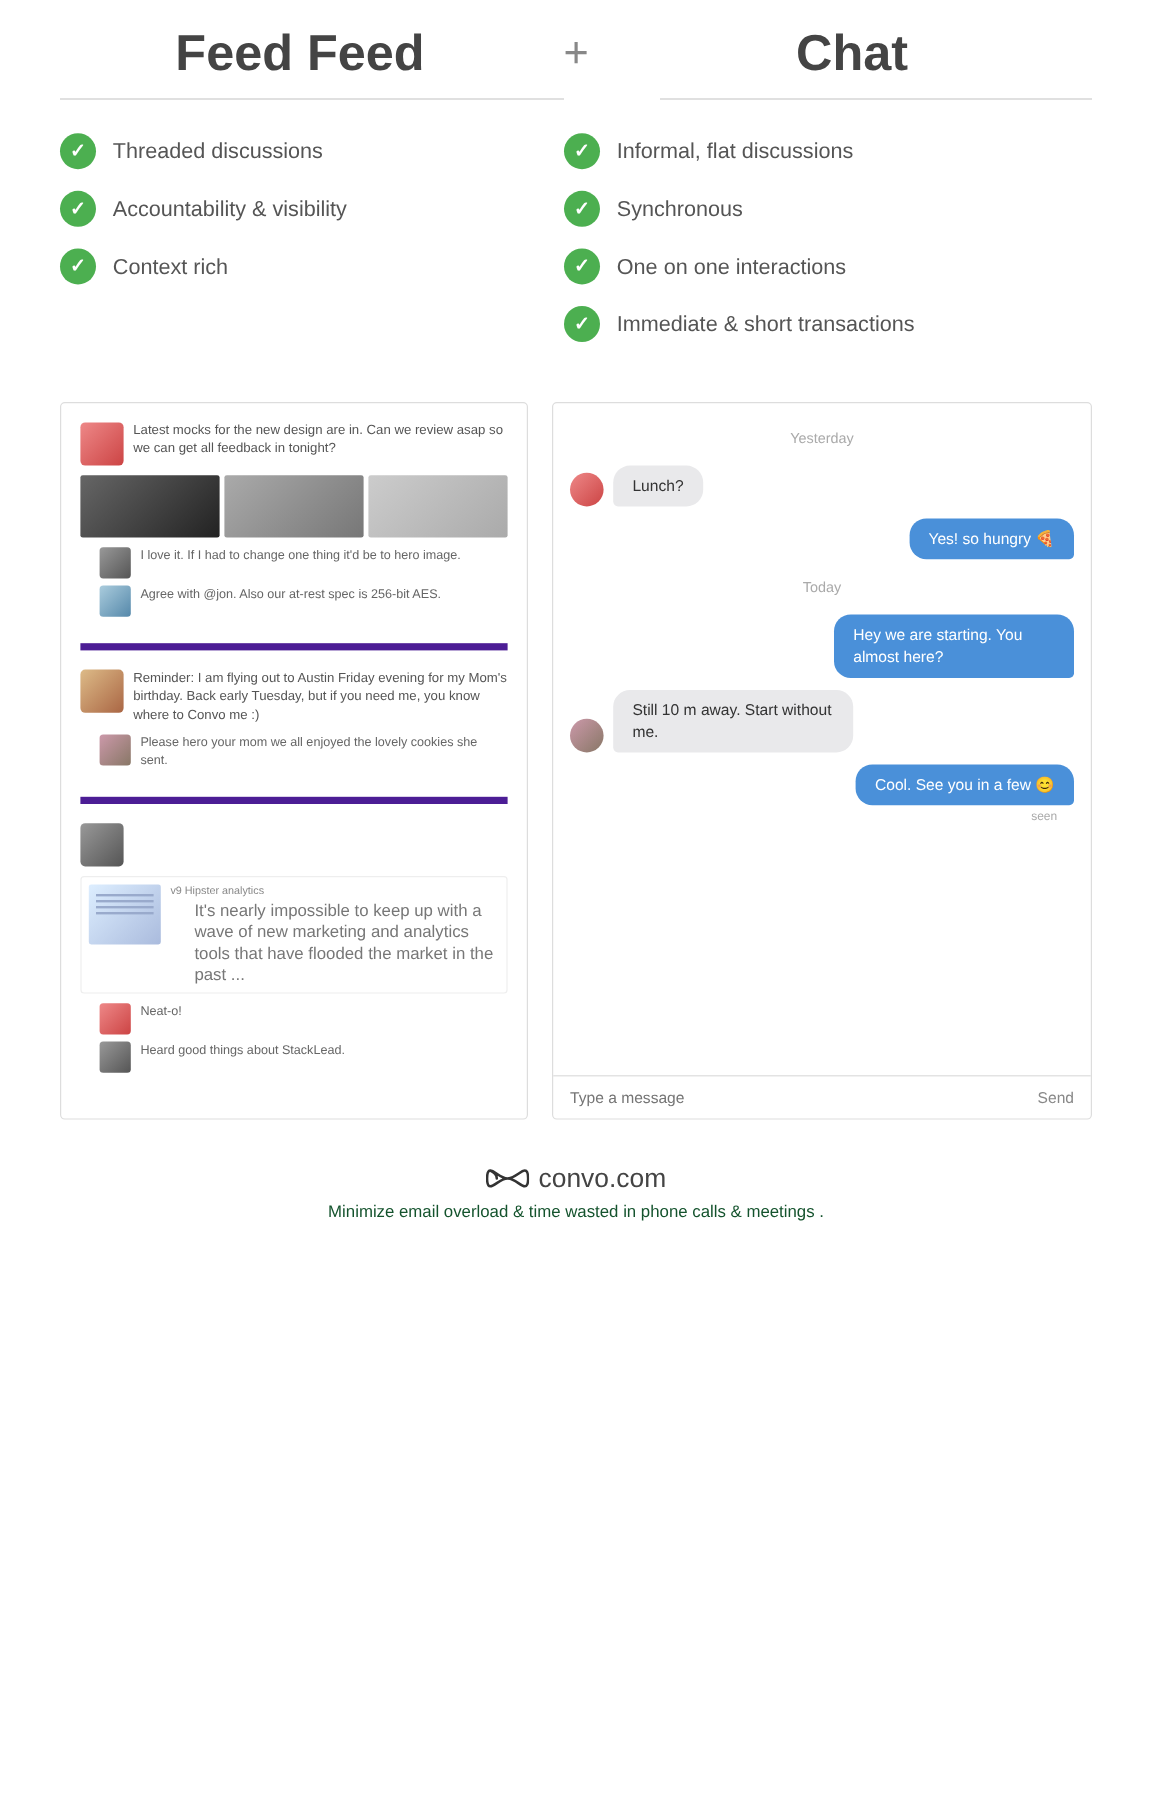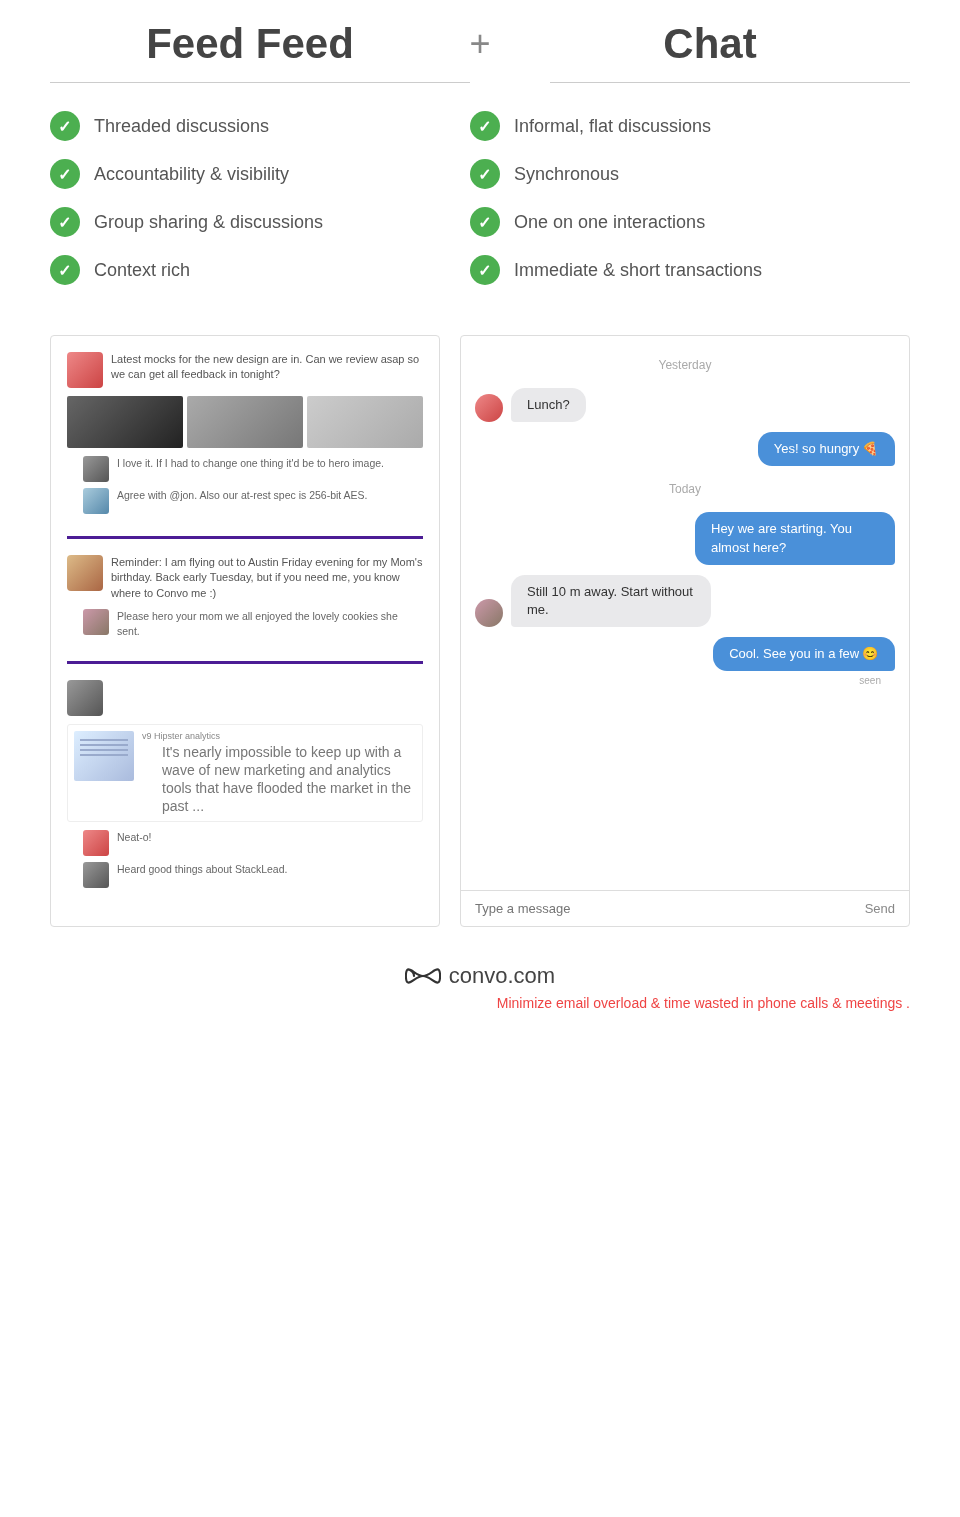--- a/index.html
+++ b/index.html
@@ -110,21 +110,21 @@
       border-radius: 4px;
       padding: 16px;
       background: #fff;
       font-size: 11px;
       color: #555;
     }
 
     .nf-post {
       margin-bottom: 16px;
       padding-bottom: 16px;
-      border-bottom: 3px solid #4c1d95;
+      border-bottom: 6px solid #4c1d95;
     }
     .nf-post:last-child {
       border-bottom: none;
       margin-bottom: 0;
     }
     .nf-post-header {
       display: flex;
       align-items: flex-start;
       margin-bottom: 8px;
     }
@@ -311,22 +311,21 @@
       justify-content: center;
       gap: 8px;
       margin-bottom: 6px;
     }
     .footer-logo-text {
       font-size: 22px;
       color: #444;
     }
     .footer-tagline {
       font-size: 14px;
-      color: #ef4444;
-      text-align: right;
+      color: #14532d;
     }
 
     
     .infinity-svg {
       width: 36px;
       height: 20px;
     }
   </style>
 </head>
 <body>
@@ -347,24 +346,20 @@
 
   <div class="features-row">
     <div class="features-col">
       <div class="feature-item">
         <div class="check-icon"></div>
         <span class="feature-text">Threaded discussions</span>
       </div>
       <div class="feature-item">
         <div class="check-icon"></div>
         <span class="feature-text">Accountability &amp; visibility</span>
-      </div>
-      <div class="feature-item">
-        <div class="check-icon"></div>
-        <span class="feature-text">Group sharing &amp; discussions</span>
       </div>
       <div class="feature-item">
         <div class="check-icon"></div>
         <span class="feature-text">Context rich</span>
       </div>
     </div>
     <div class="features-col features-col-right">
       <div class="feature-item">
         <div class="check-icon"></div>
         <span class="feature-text">Informal, flat discussions</span>

